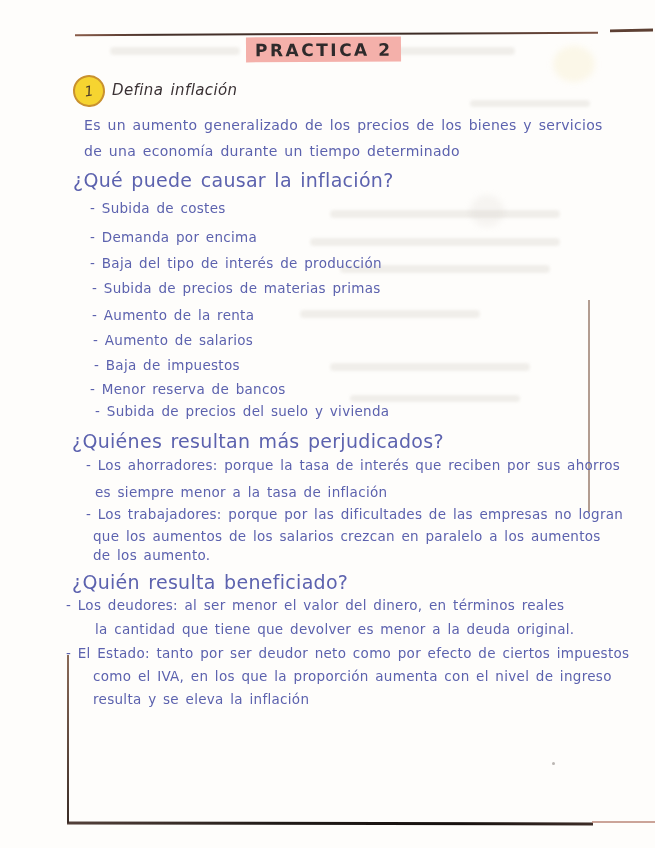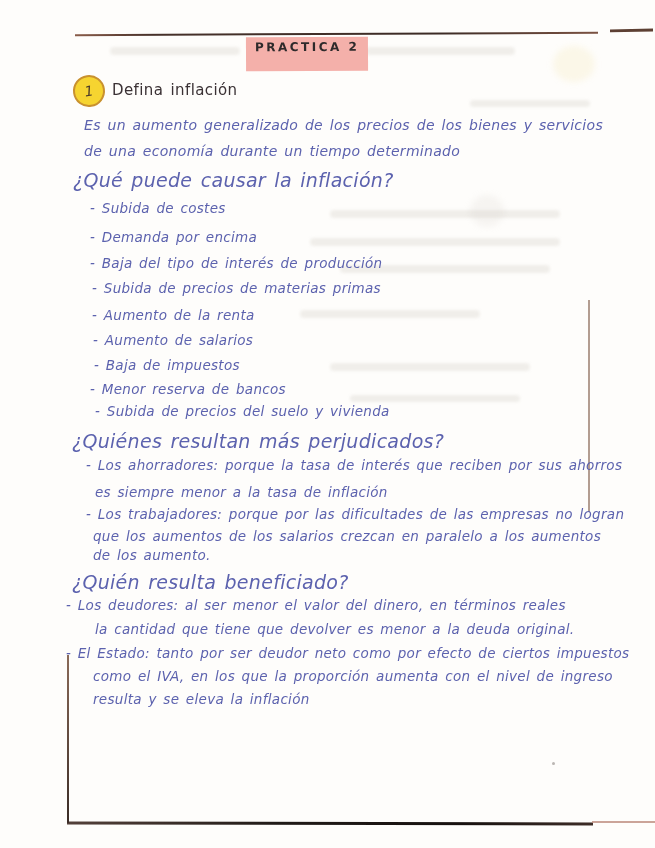--- a/index.html
+++ b/index.html
@@ -5,40 +5,40 @@
   html,body{margin:0;padding:0;}
   body{
     width:655px;height:848px;position:relative;overflow:hidden;
     background:#fefdfb;
     font-family:"DejaVu Sans", sans-serif;
   }
   .abs{position:absolute;white-space:nowrap;}
   
   .ink{
     color:#5c62ae;
-    font-style:italic;
     letter-spacing:.3px;
     word-spacing:2px;
     font-size:14px;
   }
   .dark-ink{
     color:#3a3134;
+    font-style:italic;
     letter-spacing:.4px;
     word-spacing:2px;
   }
   .question{font-size:19px;}
   .small{font-size:13.5px;}
   
   .title-highlight{
     background:#f4b0aa;
     color:#2e2a2b;
     font-weight:700;
-    font-size:12px;
+    font-size:17px;
     letter-spacing:2.5px;
-    padding:3px 9px 17px 9px;
+    padding:3px 9px 2px 9px;
     transform:rotate(-.3deg);
   }
   
   .num-circle{
     width:28px;height:28px;border-radius:50%;
     background:#f6d430;
     border:2.5px solid #c9912e;
     display:flex;align-items:center;justify-content:center;
     color:#4a3a28;font-style:italic;font-size:14px;
     transform:rotate(-8deg);

